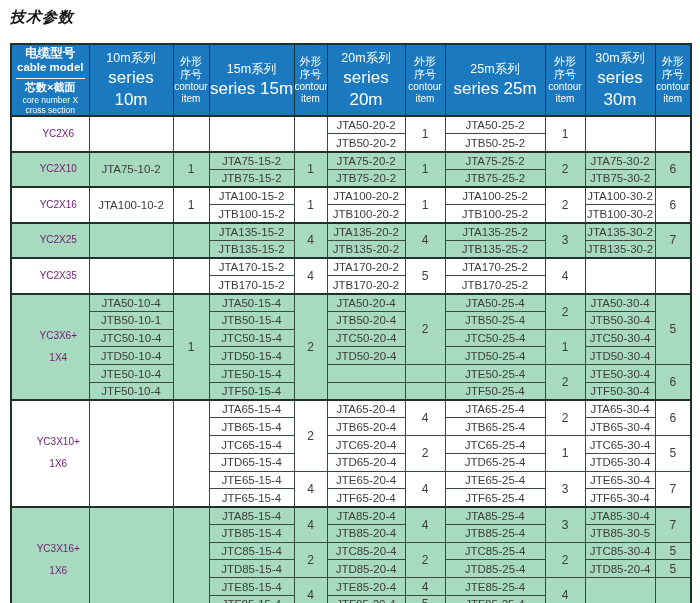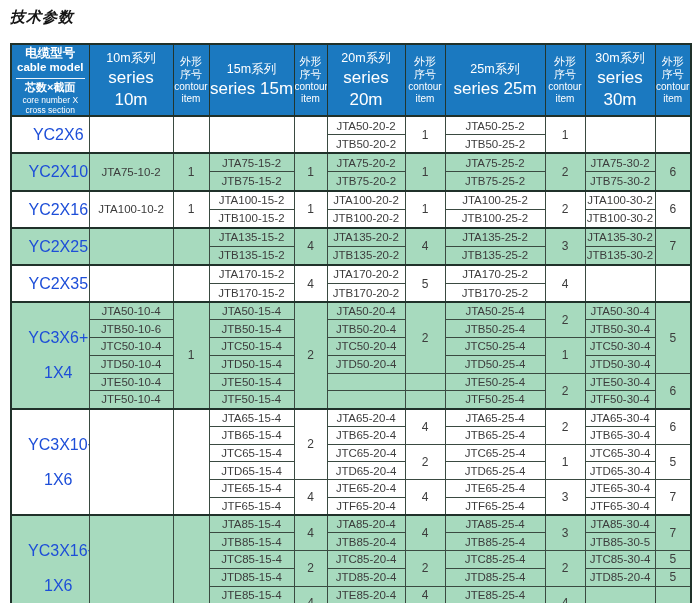--- a/index.html
+++ b/index.html
@@ -55,22 +55,22 @@
   .thm-bottom .tiny { font-size: 8.5px; line-height: 1.2; }
   tbody td {
     font-size: 11.5px;
     color: #3c3c3c;
     white-space: nowrap;
   }
   .row-green { background: #a7dabe; }
   .row-white { background: #ffffff; }
   tr.group-start td { border-top: 2px solid #20312a; }
   td.cell-model {
-    font-size: 16px;
-    color: #1d4ed8;
+    font-size: 10px;
+    color: #701a75;
     white-space: pre-line;
     line-height: 2.2;
     padding-left: 16px;
   }
   td.cell-contour { font-size: 12px; }
 </style>
 </head>
 <body>
 
 <div class="page-title">技术参数</div>
@@ -253,21 +253,21 @@
         <td>JTA50-15-4</td>
         <td rowspan="6" class="cell-contour">2</td>
         <td>JTA50-20-4</td>
         <td rowspan="4" class="cell-contour">2</td>
         <td>JTA50-25-4</td>
         <td rowspan="2" class="cell-contour">2</td>
         <td>JTA50-30-4</td>
         <td rowspan="4" class="cell-contour">5</td>
       </tr>
       <tr class="row-green">
-        <td>JTB50-10-6</td>
+        <td>JTB50-10-1</td>
         <td>JTB50-15-4</td>
         <td>JTB50-20-4</td>
         <td>JTB50-25-4</td>
         <td>JTB50-30-4</td>
       </tr>
       <tr class="row-green">
         <td>JTC50-10-4</td>
         <td>JTC50-15-4</td>
         <td>JTC50-20-4</td>
         <td>JTC50-25-4</td>

